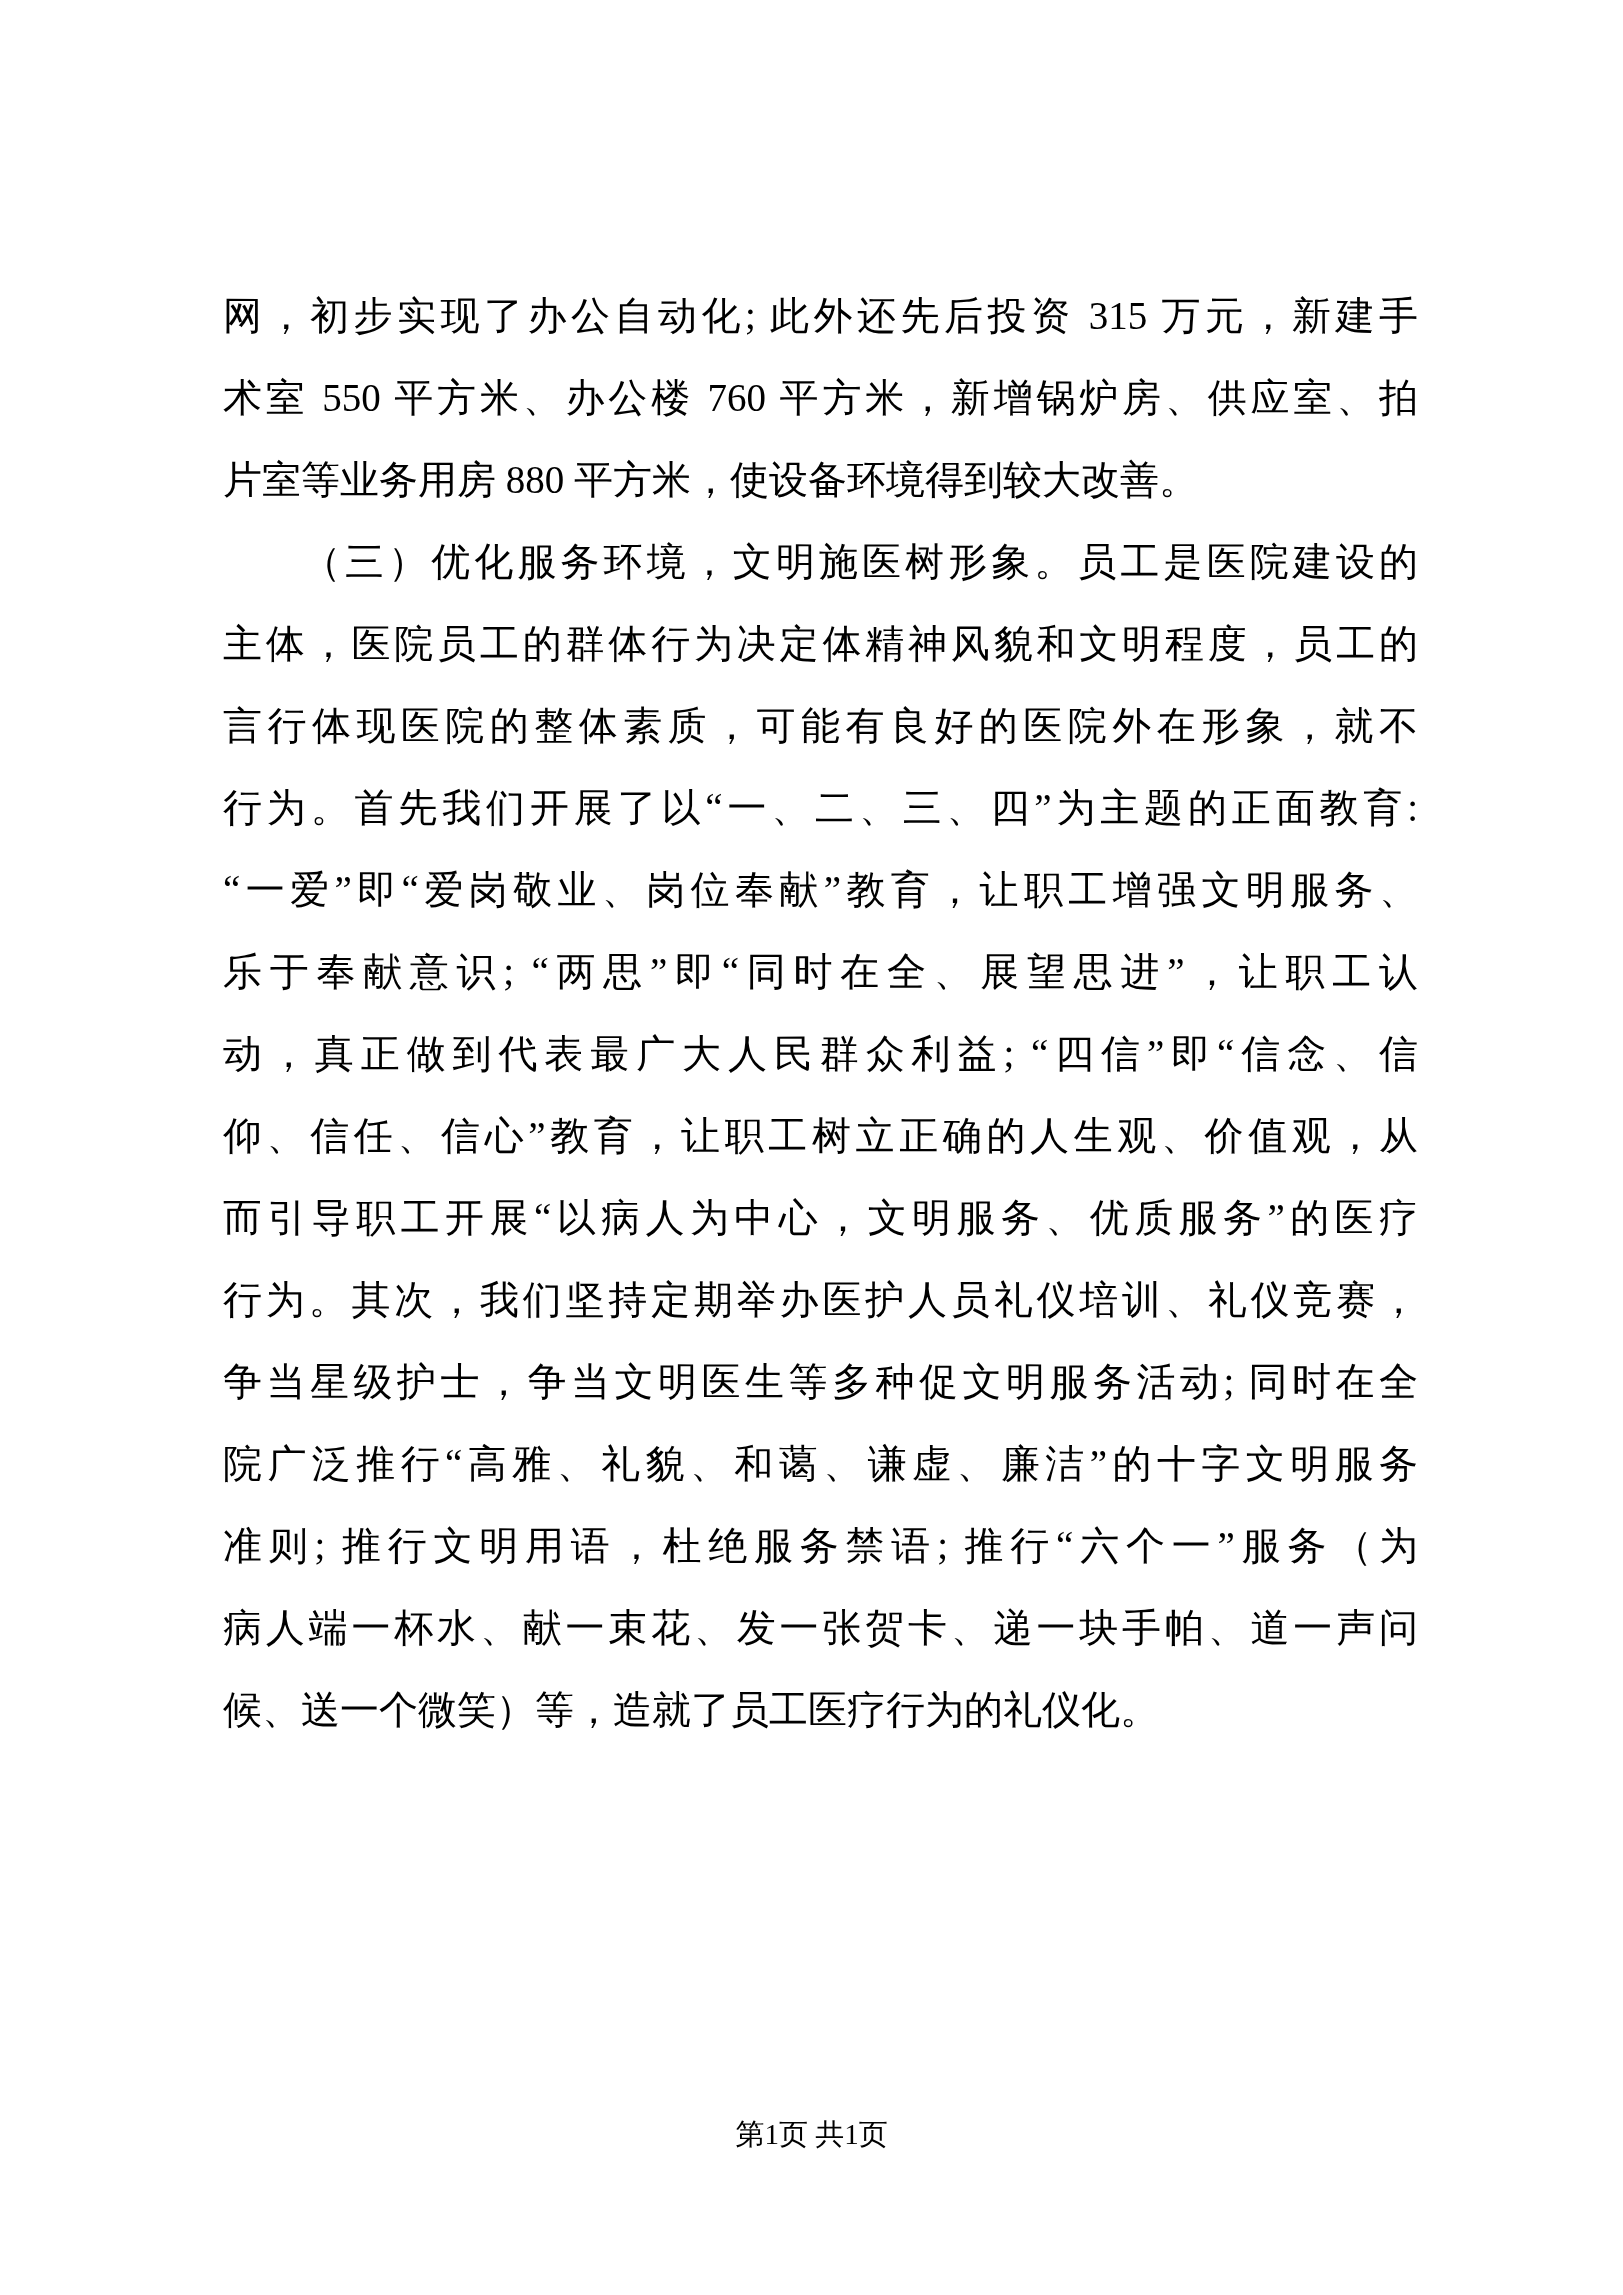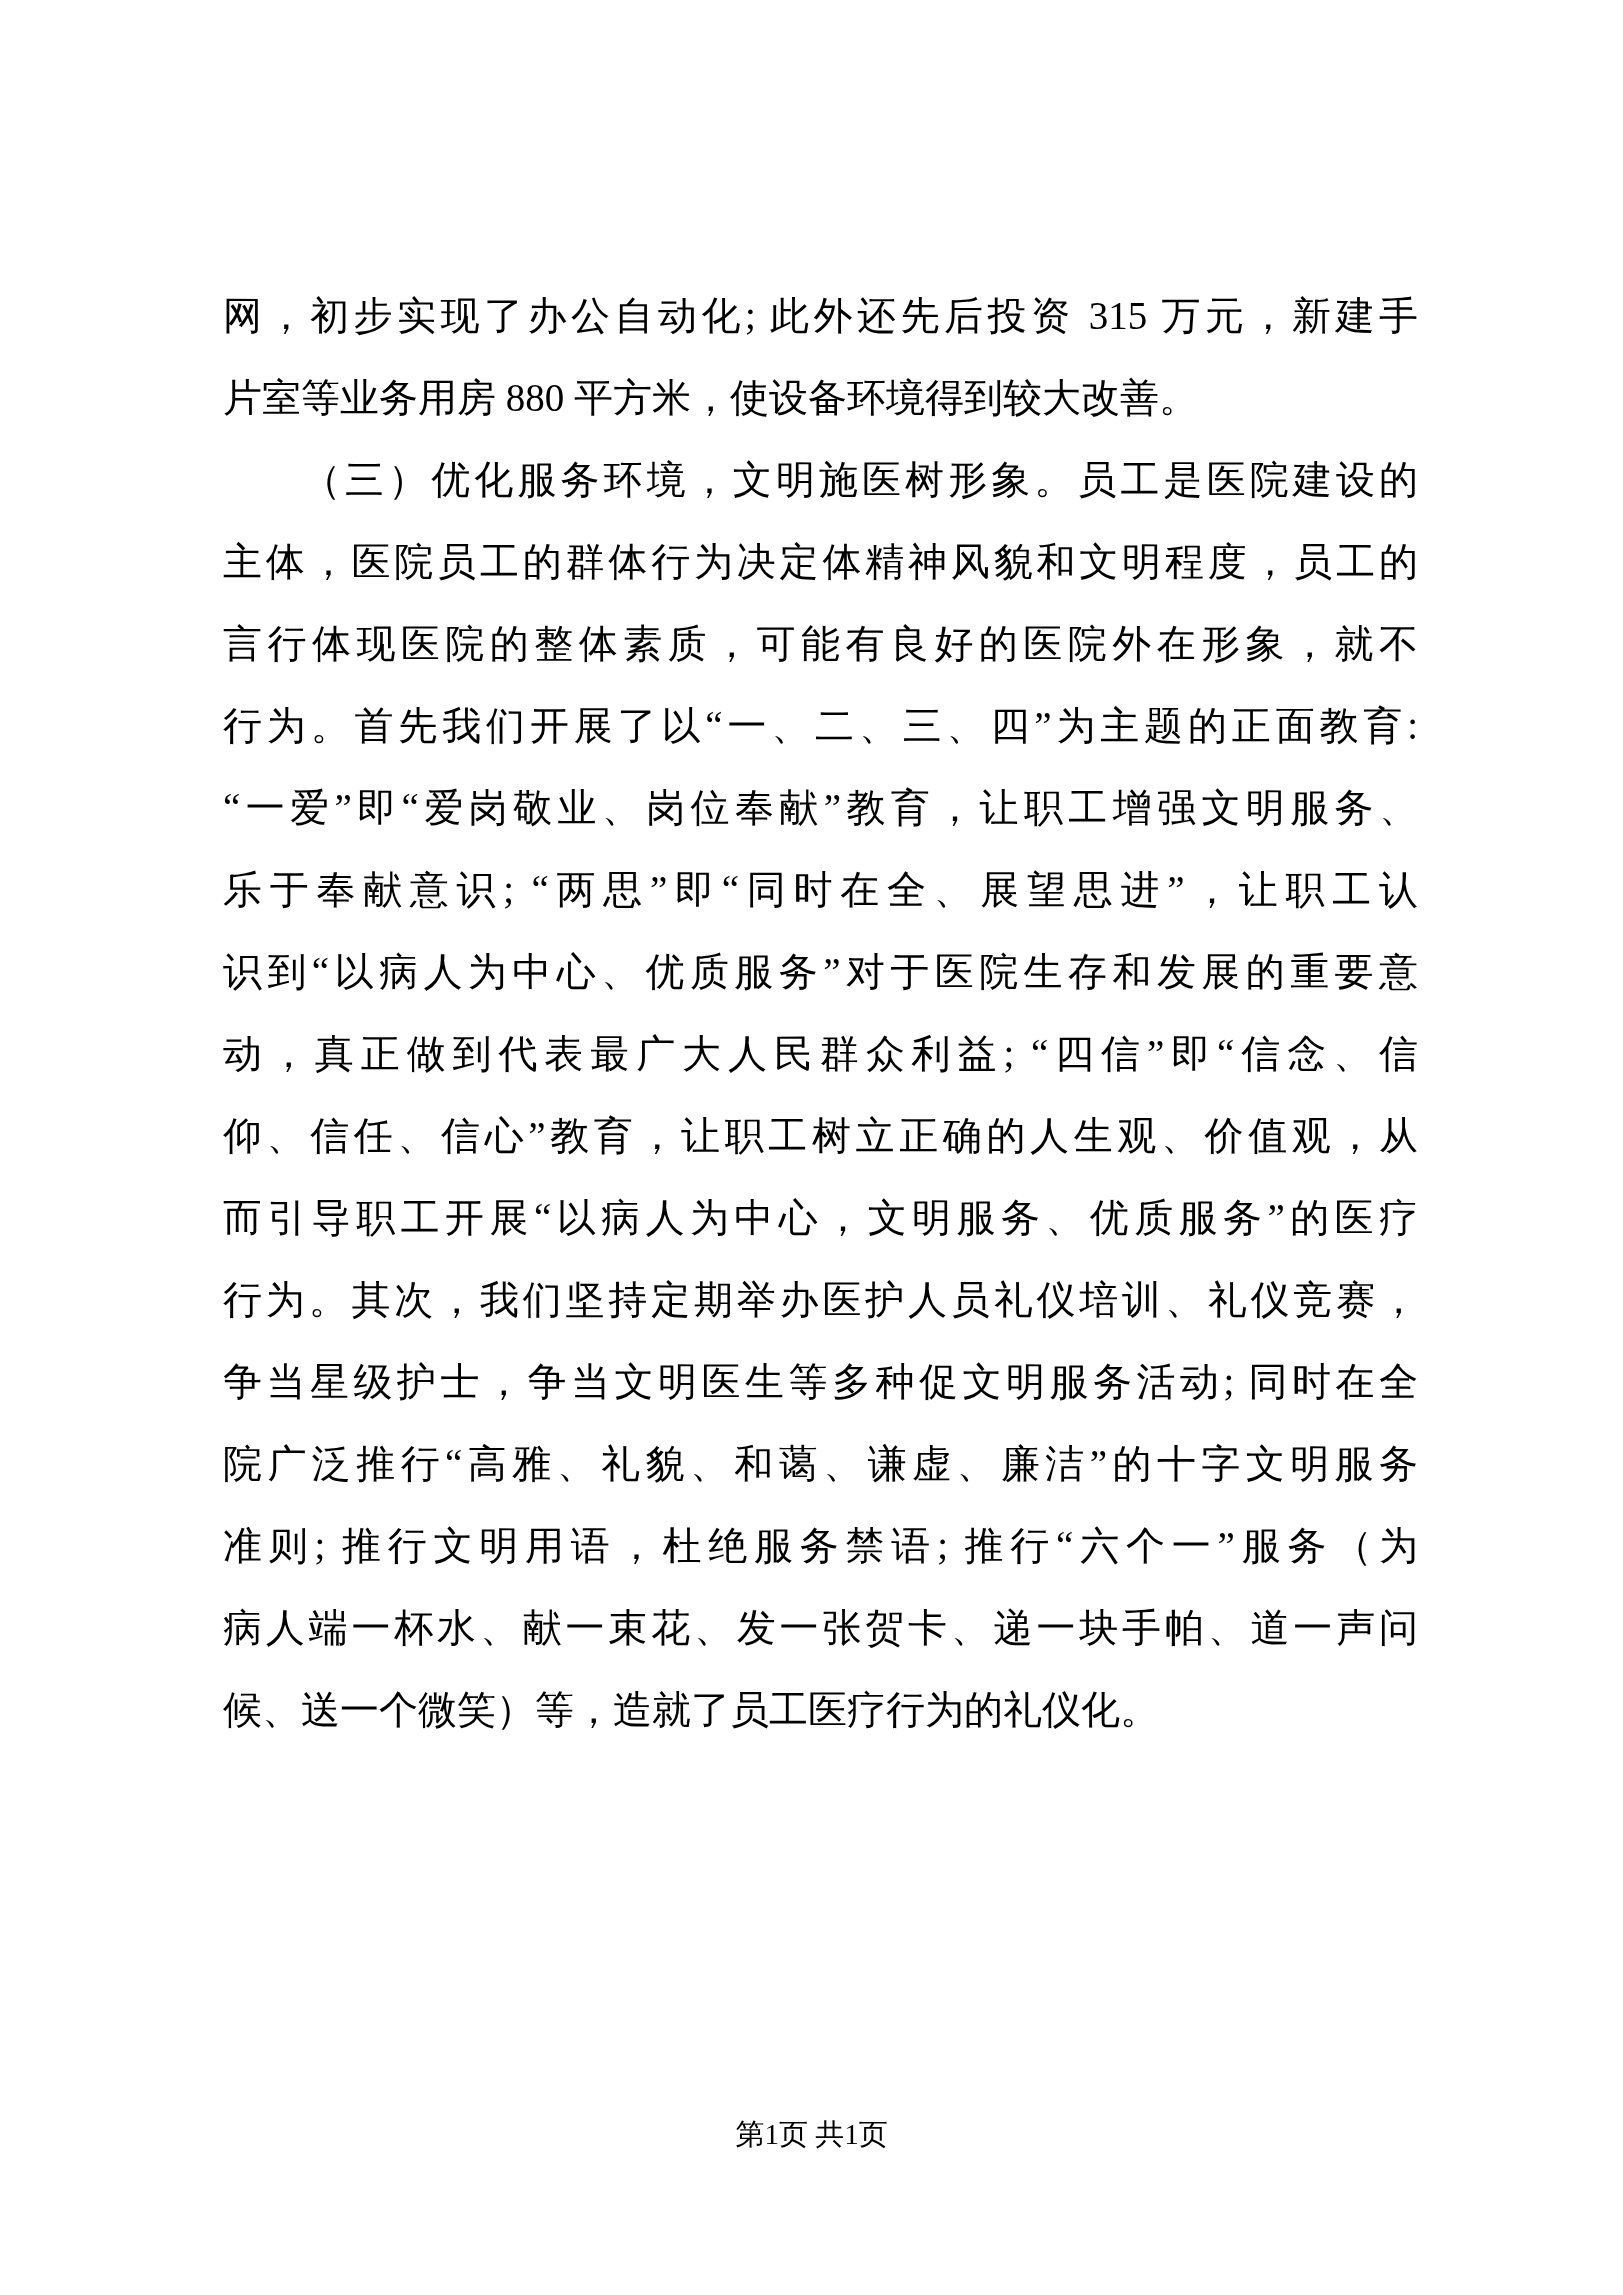--- a/index.html
+++ b/index.html
@@ -55,28 +55,28 @@
     line-height: 50px;
     color: var(--text-color);
   }
 </style>
 </head>
 <body>
 
 <div class="page">
   <div class="text-block">
       <div class="line">网，初步实现了办公自动化; 此外还先后投资 315 万元，新建手</div>
+      <div class="line">术室 550 平方米、办公楼 760 平方米，新增锅炉房、供应室、拍</div>
       <div class="line para-end">片室等业务用房 880 平方米，使设备环境得到较大改善。</div>
       <div class="line indent">（三）优化服务环境，文明施医树形象。员工是医院建设的</div>
       <div class="line">主体，医院员工的群体行为决定体精神风貌和文明程度，员工的</div>
       <div class="line">言行体现医院的整体素质，可能有良好的医院外在形象，就不</div>
       <div class="line">行为。首先我们开展了以“一、二、三、四”为主题的正面教育:</div>
       <div class="line">“一爱”即“爱岗敬业、岗位奉献”教育，让职工增强文明服务、</div>
       <div class="line">乐于奉献意识; “两思”即“同时在全、展望思进”，让职工认</div>
-      <div class="line">识到“以病人为中心、优质服务”对于医院生存和发展的重要意</div>
       <div class="line">动，真正做到代表最广大人民群众利益; “四信”即“信念、信</div>
       <div class="line">仰、信任、信心”教育，让职工树立正确的人生观、价值观，从</div>
       <div class="line">而引导职工开展“以病人为中心，文明服务、优质服务”的医疗</div>
       <div class="line">行为。其次，我们坚持定期举办医护人员礼仪培训、礼仪竞赛，</div>
       <div class="line">争当星级护士，争当文明医生等多种促文明服务活动; 同时在全</div>
       <div class="line">院广泛推行“高雅、礼貌、和蔼、谦虚、廉洁”的十字文明服务</div>
       <div class="line">准则; 推行文明用语，杜绝服务禁语; 推行“六个一”服务（为</div>
       <div class="line">病人端一杯水、献一束花、发一张贺卡、递一块手帕、道一声问</div>
       <div class="line para-end">候、送一个微笑）等，造就了员工医疗行为的礼仪化。</div>
     </div>

